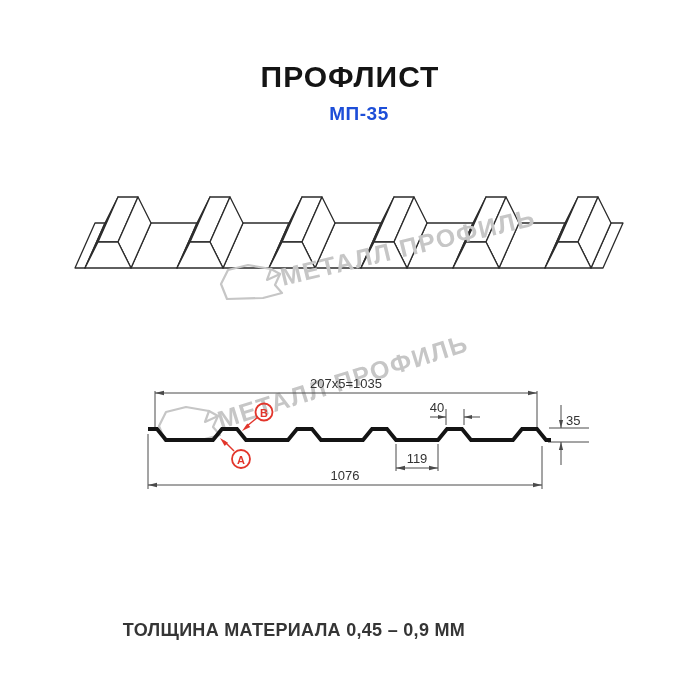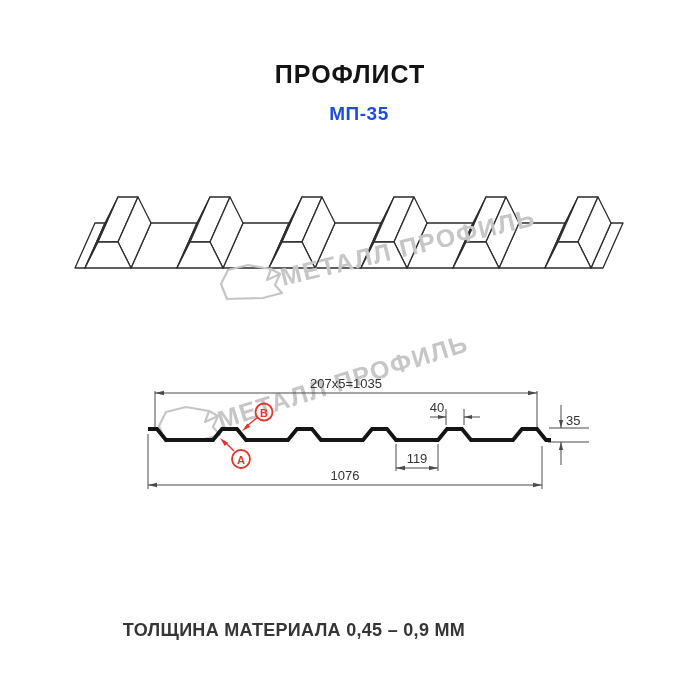--- a/index.html
+++ b/index.html
@@ -2,21 +2,21 @@
 <html><head>
 <meta charset="utf-8">
 <style>
   html,body { margin:0; padding:0; }
   .canvas {
     position:relative; width:700px; height:700px; background:#ffffff;
     font-family:"Liberation Sans", sans-serif; overflow:hidden;
   }
   .title {
     position:absolute; top:60px; left:0; width:700px; text-align:center;
-    font-size:25px; font-weight:800; letter-spacing:1px; color:#141414;
+    font-size:30px; font-weight:800; letter-spacing:1px; color:#141414;
   }
   .subtitle {
     position:absolute; top:103px; left:0; width:700px; text-align:center;
     font-size:19px; font-weight:600; letter-spacing:0.5px; color:#1d4ed8;padding-left:9px;
   }
   .footer-note {
     position:absolute; top:620px; left:0; width:588px; text-align:center;
     font-size:18px; font-weight:700; letter-spacing:0.3px; color:#353535;
   }
   svg.scene { position:absolute; left:0; top:0; }

